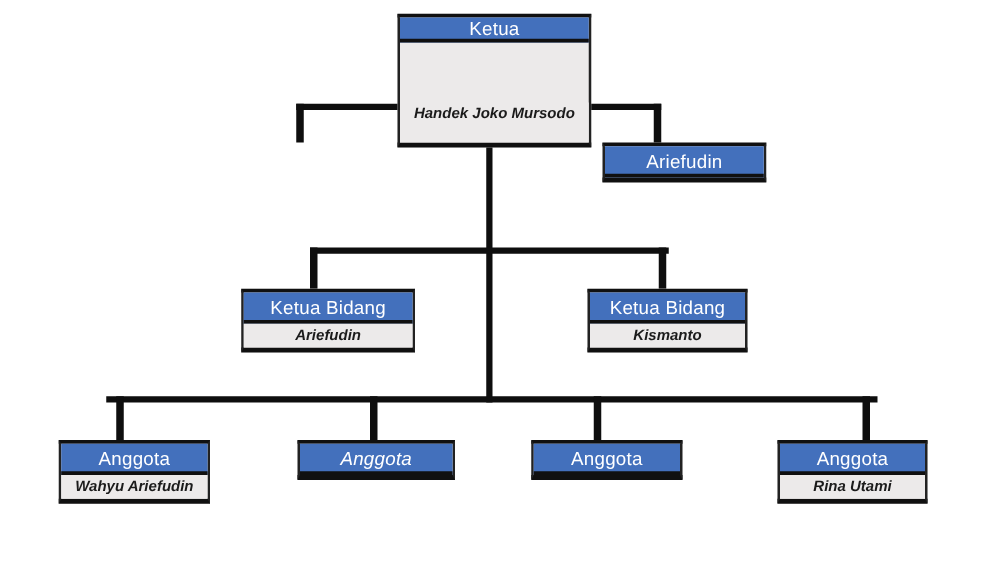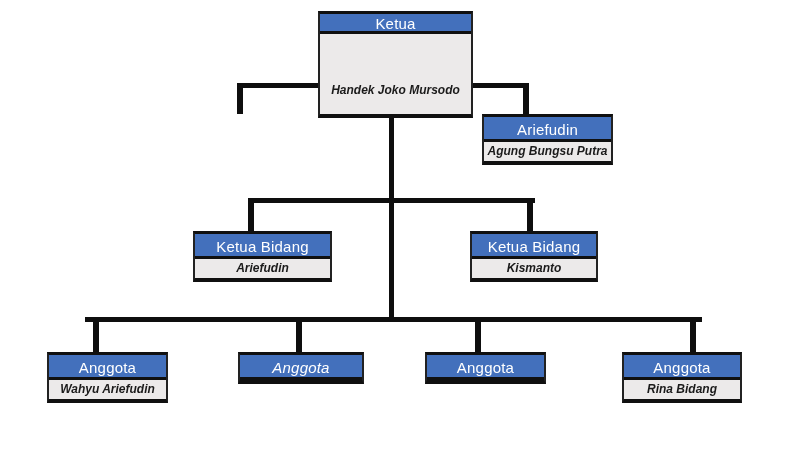--- a/index.html
+++ b/index.html
@@ -96,21 +96,20 @@
   <div class="conn v" id="lvl4-stub-3"></div>
   <div class="conn v" id="lvl4-stub-4"></div>
 
   <div class="node compact" id="node-ketua">
     <div class="node-title">Ketua</div>
     <div class="node-person">Handek Joko Mursodo</div>
   </div>
 
   <div class="node" id="node-sekretaris">
     <div class="node-title">Ariefudin</div>
-    <div class="node-person">Agung Bungsu Putra</div>
   </div>
 
   <div class="node" id="node-kb1">
     <div class="node-title">Ketua Bidang</div>
     <div class="node-person">Ariefudin</div>
   </div>
   <div class="node" id="node-kb2">
     <div class="node-title">Ketua Bidang</div>
     <div class="node-person">Kismanto</div>
   </div>
@@ -120,16 +119,16 @@
     <div class="node-person">Wahyu Ariefudin</div>
   </div>
   <div class="node italic-title" id="node-a2">
     <div class="node-title">Anggota</div>
   </div>
   <div class="node" id="node-a3">
     <div class="node-title">Anggota</div>
   </div>
   <div class="node" id="node-a4">
     <div class="node-title">Anggota</div>
-    <div class="node-person">Rina Bidang</div>
+    <div class="node-person">Rina Utami</div>
   </div>
 
 </div>
 
 </body></html>

